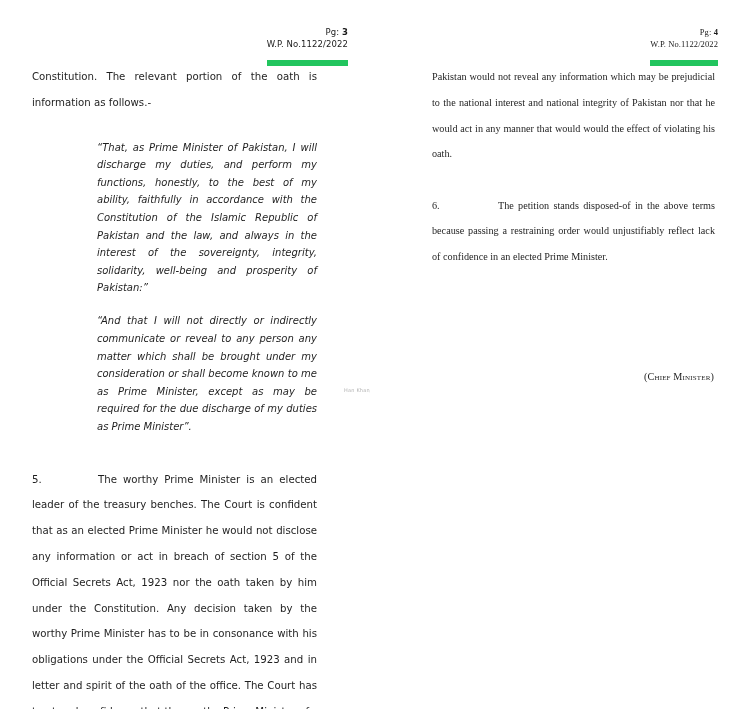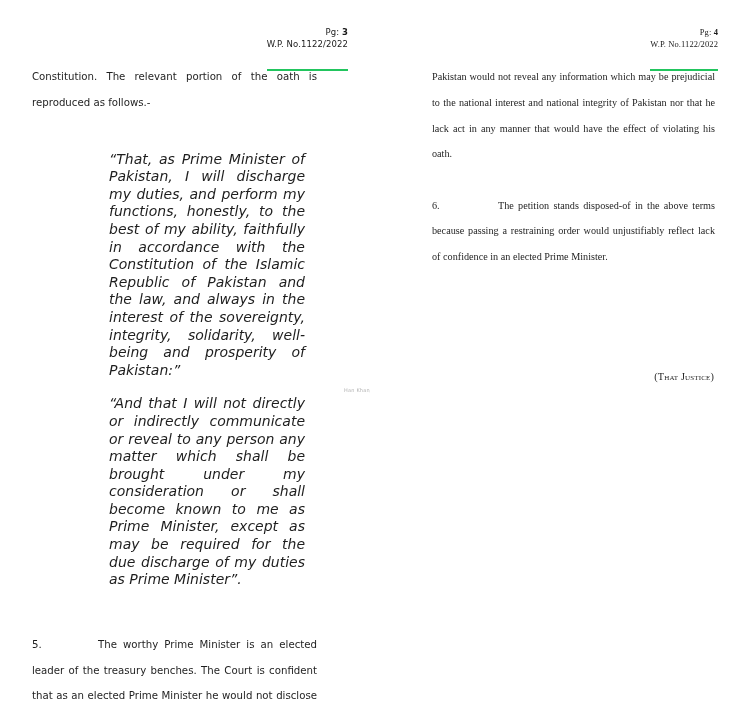--- a/index.html
+++ b/index.html
@@ -39,22 +39,22 @@
   }
   .page-header .pg-line {
     display: block;
     white-space: nowrap;
   }
   .page-header .pg-num {
     font-weight: bold;
   }
   .page-header .case-no {
     display: inline-block;
-    border-bottom: 2px solid #22c55e;
-    padding-bottom: 18px;
+    border-bottom: 6px solid #22c55e;
+    padding-bottom: 9px;
     white-space: nowrap;
   }
 
   
   .col-body {
     position: absolute;
     top: 48px;
   }
   .page-left .col-body  { left: 32px; width: 285px; }
   .page-right .col-body { left: 62px; width: 283px; }
@@ -74,25 +74,25 @@
     display: inline-block;
     width: 66px;
   }
 
   
   .quote-block {
     margin-left: 61px;
     width: 228px;
   }
   p.quote {
-    margin: 16px;
+    margin: 4px;
     text-align: justify;
     text-justify: inter-word;
     font-style: italic;
-    font-size: 14px;
+    font-size: 10px;
     line-height: 17.6px;
     color: #1e1e1e;
   }
   p.quote.gap-top { margin-top: 15.5px; }
 
   
   .space-before-quote { height: 19px; }
   .space-after-quote  { height: 27px; }
 
   
@@ -125,21 +125,21 @@
 
 <div class="page page-left">
 
   <div class="page-header">
     <span class="pg-line"><span>Pg:</span>&nbsp;<span class="pg-num">3</span></span>
     <span class="pg-line"><span class="case-no">W.P. No.1122/2022</span></span>
   </div>
 
   <div class="col-body">
 
-    <p class="para">Constitution. The relevant portion of the oath is reproduced as follows.-</p>
+    <p class="para">Constitution. The relevant portion of the oath is information as follows.-</p>
 
     <div class="space-before-quote"></div>
 
     <div class="quote-block">
       <p class="quote">“That, as Prime Minister of Pakistan, I will discharge my duties, and perform my functions, honestly, to the best of my ability, faithfully in accordance with the Constitution of the Islamic Republic of Pakistan and the law, and always in the interest of the sovereignty, integrity, solidarity, well-being and prosperity of Pakistan:”</p>
       <p class="quote gap-top">“And that I will not directly or indirectly communicate or reveal to any person any matter which shall be brought under my consideration or shall become known to me as Prime Minister, except as may be required for the due discharge of my duties as Prime Minister”.</p>
     </div>
 
     <div class="space-after-quote"></div>
 
@@ -153,21 +153,21 @@
 
 <div class="page page-right">
 
   <div class="page-header">
     <span class="pg-line"><span>Pg:</span>&nbsp;<span class="pg-num">4</span></span>
     <span class="pg-line"><span class="case-no">W.P. No.1122/2022</span></span>
   </div>
 
   <div class="col-body">
 
-    <p class="para">Pakistan would not reveal any information which may be prejudicial to the national interest and national integrity of Pakistan nor that he lack act in any manner that would have the effect of violating his oath.</p>
+    <p class="para">Pakistan would not reveal any information which may be prejudicial to the national interest and national integrity of Pakistan nor that he would act in any manner that would would the effect of violating his oath.</p>
 
     <p class="para gap-top"><span class="para-num">6.</span><span>The petition stands disposed-of in the above terms because passing a restraining order would unjustifiably reflect lack of confidence in an elected Prime Minister.</span></p>
 
   </div>
 
-  <div class="signature">(That Justice)</div>
+  <div class="signature">(Chief Minister)</div>
 
 </div>
 
 </body></html>

